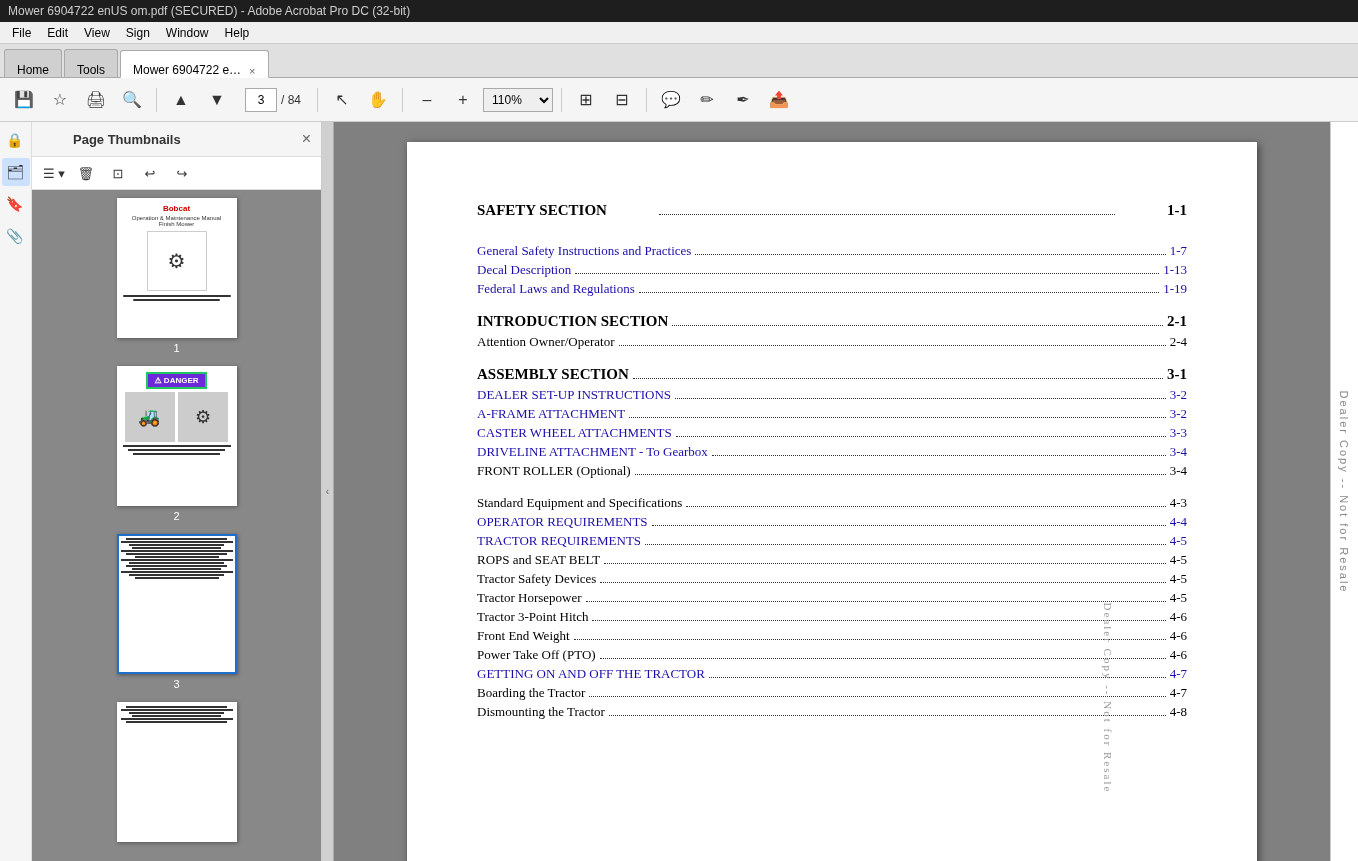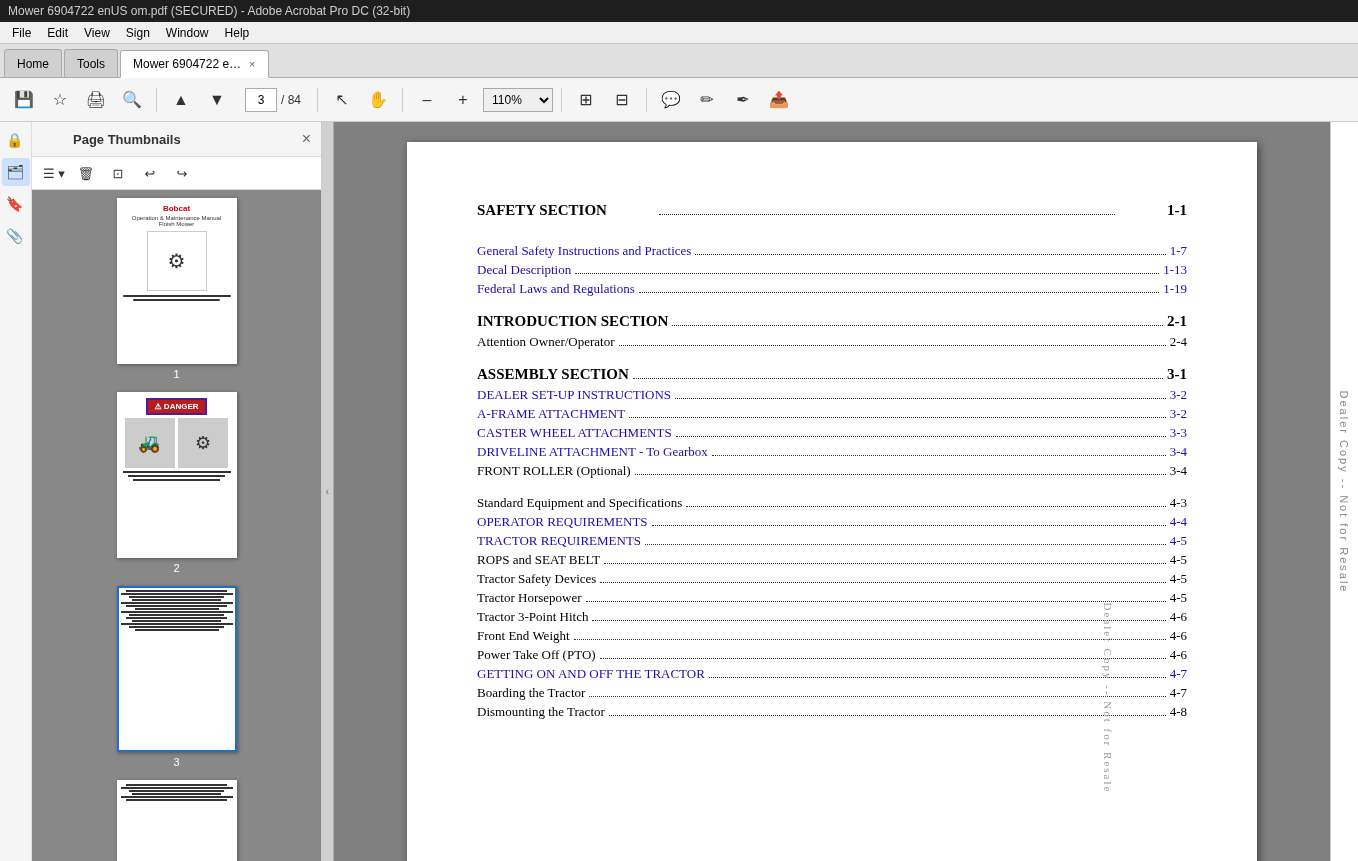--- a/index.html
+++ b/index.html
@@ -40,21 +40,21 @@
       background: #e0e0e0;
       height: 34px;
       display: flex;
       align-items: flex-end;
       padding: 0 4px;
       border-bottom: 1px solid #aaa;
     }
     .tab {
       height: 28px;
       display: flex;
-      align-items: center;
+      align-items: flex-end;
       padding: 0 12px;
       font-size: 12px;
       cursor: pointer;
       border: 1px solid #aaa;
       border-bottom: none;
       background: #d0d0d0;
       margin-right: 2px;
       border-radius: 3px 3px 0 0;
     }
     .tab.active {
@@ -185,21 +185,21 @@
     }
     .thumbnail-item {
       margin-bottom: 12px;
       display: flex;
       flex-direction: column;
       align-items: center;
       cursor: pointer;
     }
     .thumbnail-frame {
       width: 120px;
-      height: 166px;
+      height: 140px;
       background: #fff;
       border: 2px solid transparent;
       box-shadow: 1px 1px 4px rgba(0,0,0,0.4);
       overflow: hidden;
       display: flex;
       align-items: center;
       justify-content: center;
       font-size: 9px;
       color: #333;
       position: relative;
@@ -454,21 +454,21 @@
             <div class="thumb-lines thumb-line full" style="height:2px;background:#333;margin-bottom:2px;"></div>
             <div class="thumb-lines thumb-line medium" style="height:2px;background:#333;margin-bottom:2px;width:80%;"></div>
           </div>
         </div>
         <span class="thumbnail-label">1</span>
       </div>
 
       <div class="thumbnail-item">
         <div class="thumbnail-frame">
           <div class="thumb-content">
-            <div style="background:#b91c1c;color:#fff;font-size:8px;font-weight:bold;padding:2px 6px;margin-bottom:3px;border:2px solid #4c1d95;">⚠ DANGER</div>
+            <div style="background:#6d28d9;color:#fff;font-size:8px;font-weight:bold;padding:2px 6px;margin-bottom:3px;border:2px solid #22c55e;">⚠ DANGER</div>
             <div style="display:flex;gap:3px;margin-bottom:3px;">
               <div style="width:50px;height:50px;background:#ccc;font-size:18px;display:flex;align-items:center;justify-content:center;">🚜</div>
               <div style="width:50px;height:50px;background:#ccc;font-size:18px;display:flex;align-items:center;justify-content:center;">⚙</div>
             </div>
             <div style="height:2px;background:#333;margin-bottom:2px;width:100%;"></div>
             <div style="height:2px;background:#333;margin-bottom:2px;width:90%;"></div>
             <div style="height:2px;background:#333;margin-bottom:2px;width:80%;"></div>
           </div>
         </div>
         <span class="thumbnail-label">2</span>

